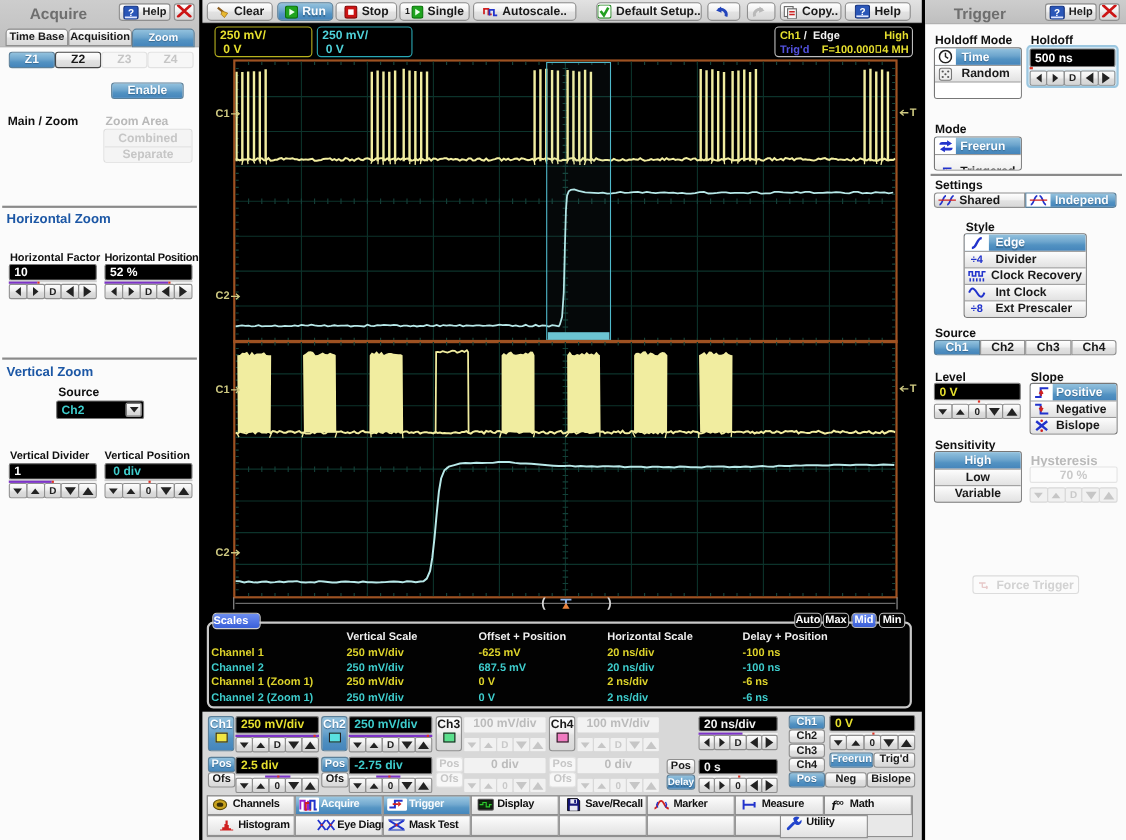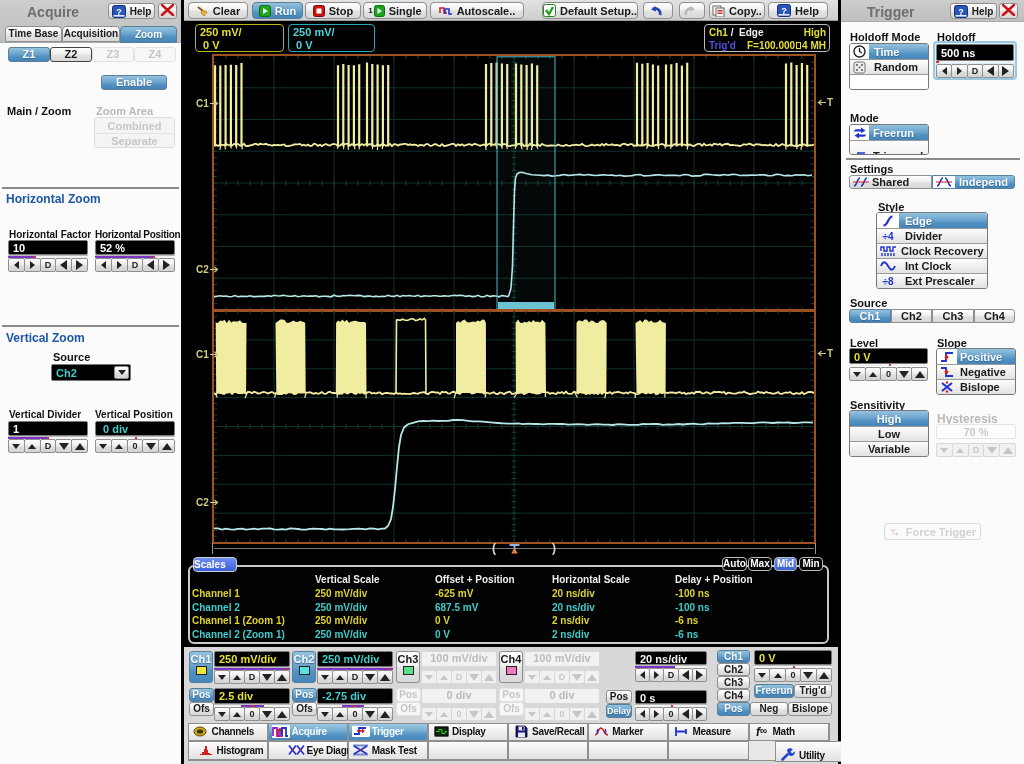--- a/index.html
+++ b/index.html
@@ -1094,21 +1094,21 @@
           <path d="M2 2 L15 10 M15 2 L2 10" stroke="#2233cc" stroke-width="1.7" fill="none"></path>
           <circle cx="8.5" cy="6" r="1.1" fill="#d02020"></circle>
         </svg>
       </span>
       <span style="font-weight:bold;font-size:10px;color:#111;white-space:nowrap;letter-spacing:-0.3px">Mask Test</span>
     </div>
 <div class="a" style="left:428.0px;top:741.0px;width:80.2px;height:18.5px;border:1px solid #8f8f8f;background:linear-gradient(#fdfdfd,#efefef 50%,#e2e2e2);display:flex;align-items:center;padding-left:3px;gap:2px"></div>
 <div class="a" style="left:508.1px;top:741.0px;width:80.2px;height:18.5px;border:1px solid #8f8f8f;background:linear-gradient(#fdfdfd,#efefef 50%,#e2e2e2);display:flex;align-items:center;padding-left:3px;gap:2px"></div>
 <div class="a" style="left:588.2px;top:741.0px;width:80.2px;height:18.5px;border:1px solid #8f8f8f;background:linear-gradient(#fdfdfd,#efefef 50%,#e2e2e2);display:flex;align-items:center;padding-left:3px;gap:2px"></div>
 <div class="a" style="left:668.4px;top:741.0px;width:80.2px;height:18.5px;border:1px solid #8f8f8f;background:linear-gradient(#fdfdfd,#efefef 50%,#e2e2e2);display:flex;align-items:center;padding-left:3px;gap:2px"></div>
-<div class="a" style="left:775px;top:741.0px;width:80.2px;height:21px;border:1px solid #8f8f8f;background:linear-gradient(#fdfdfd,#efefef 50%,#e2e2e2);display:flex;align-items:flex-end;padding-left:3px;gap:2px">
+<div class="a" style="left:709px;top:741.0px;width:80.2px;height:21px;border:1px solid #8f8f8f;background:linear-gradient(#fdfdfd,#efefef 50%,#e2e2e2);display:flex;align-items:flex-start;padding-left:3px;gap:2px">
       <span style="display:inline-flex;width:18px;justify-content:center">
         <svg width="14" height="13">
           <path d="M1.5 11.5 L6.5 6.5" stroke="#2244cc" stroke-width="2.6" stroke-linecap="round"></path>
           <path d="M6 2.2 A3.6 3.6 0 0 1 11.8 1.4 L9.4 3.8 L11.2 5.6 L13.6 3.2 A3.6 3.6 0 0 1 7.4 6.6 Z" fill="#2244cc"></path>
         </svg>
       </span>
       <span style="font-weight:bold;font-size:10px;color:#111;white-space:nowrap;letter-spacing:-0.3px">Utility</span>
     </div>
 <div class="a panel" style="left:0;top:0;width:181px;height:764px"></div>
 <div class="a hdr" style="left:0;top:0;width:181px;height:43px;border-bottom:1px solid #aaa"></div>

